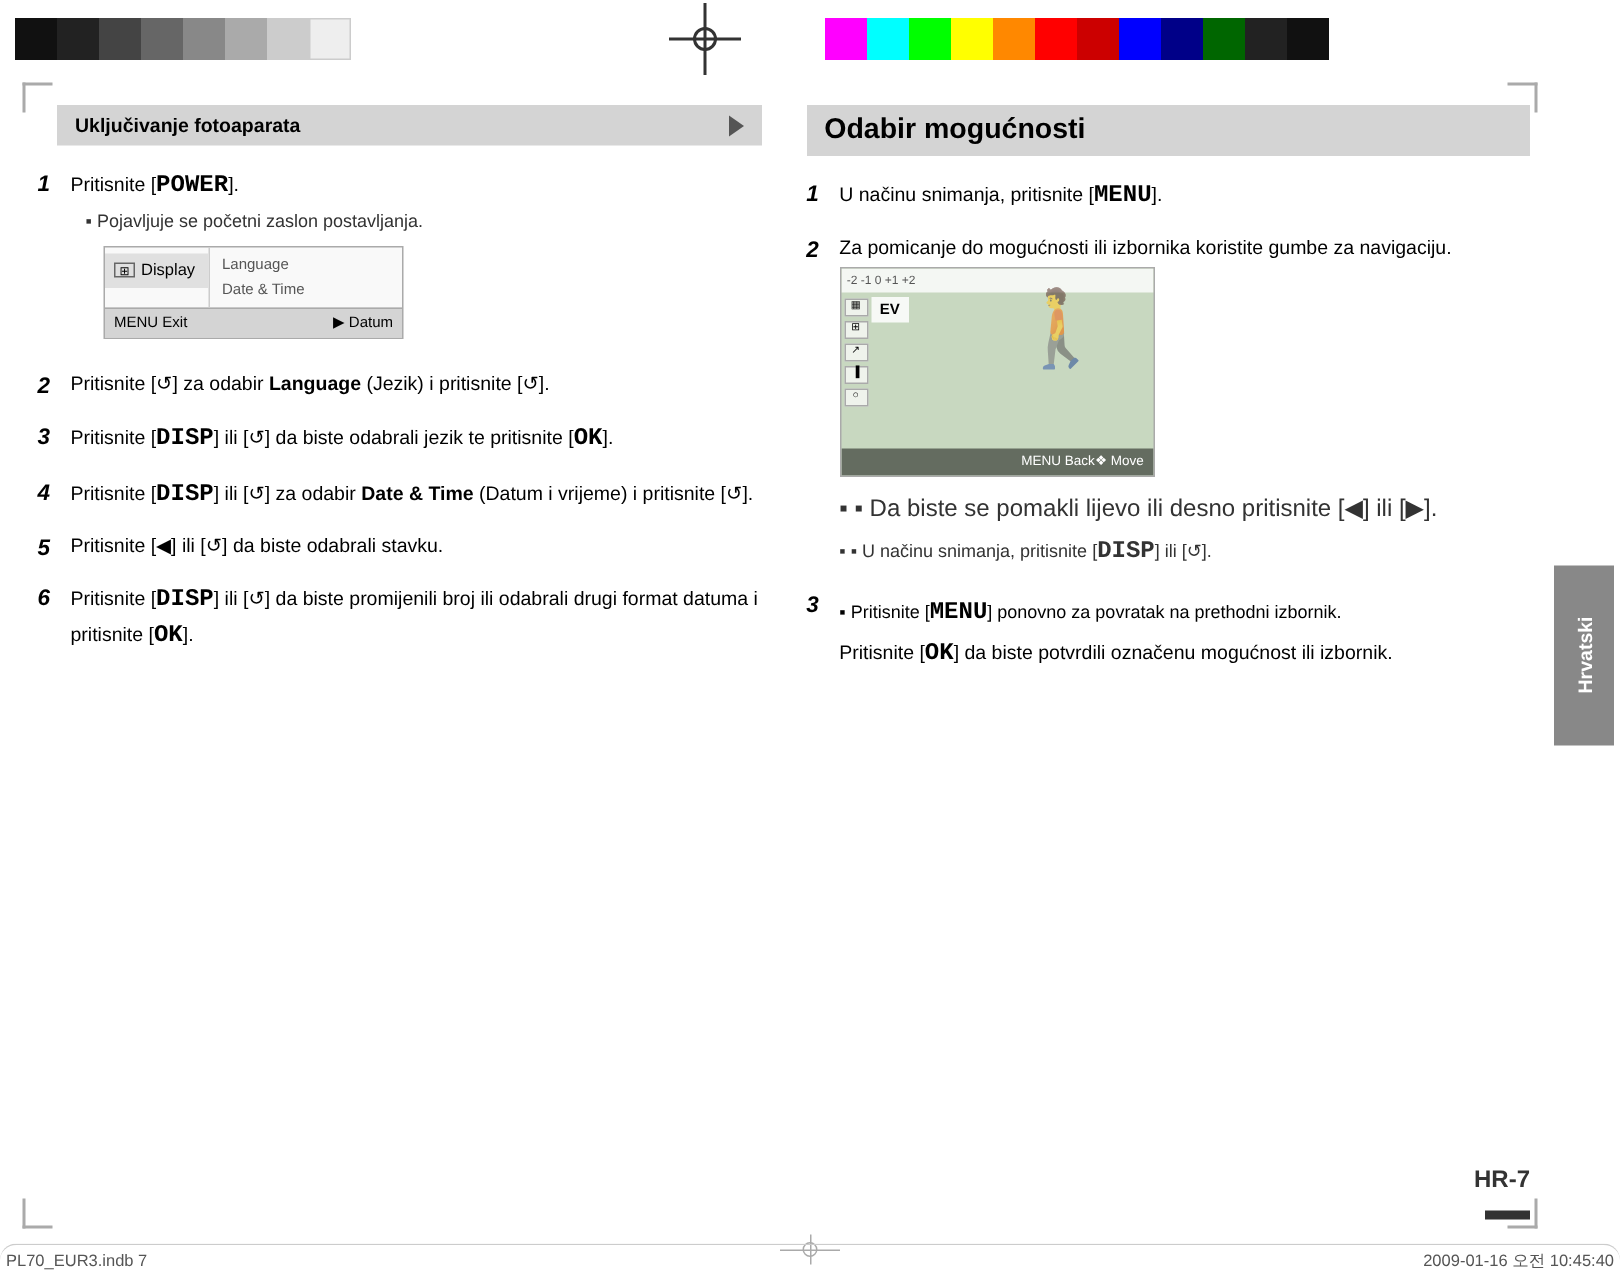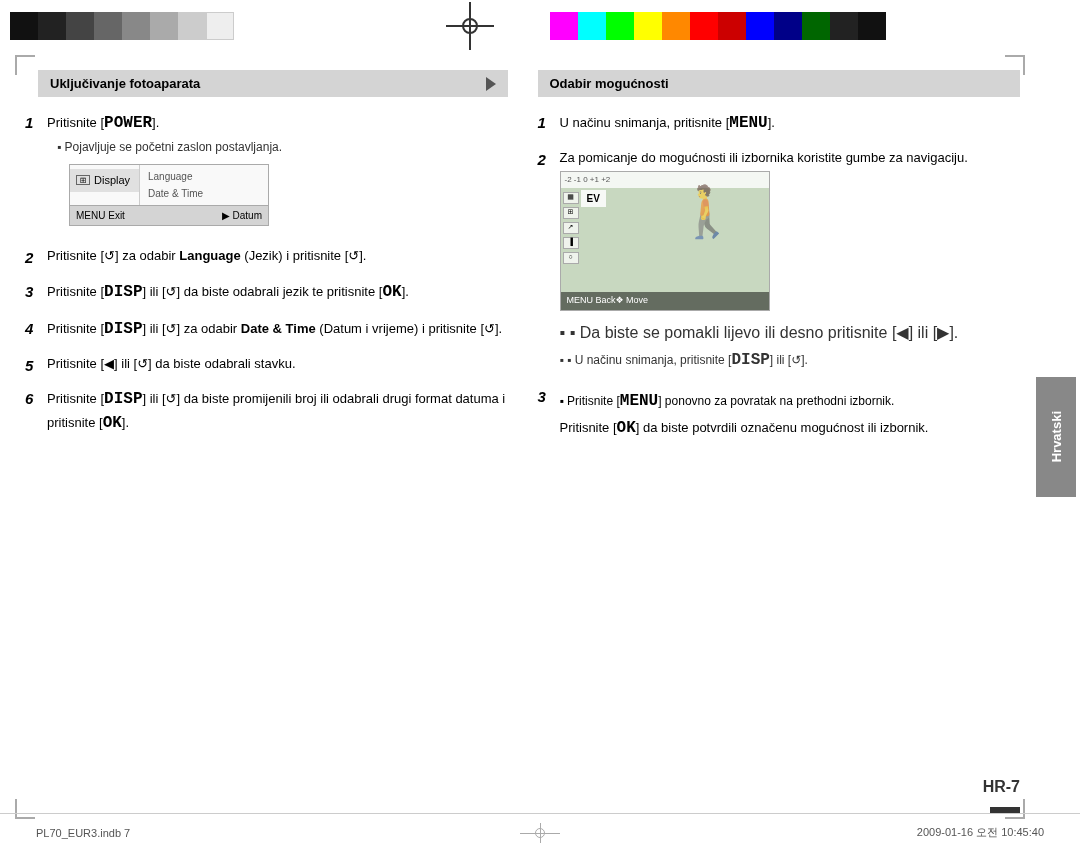--- a/index.html
+++ b/index.html
@@ -90,28 +90,29 @@
       width: 28px;
       height: 28px;
     }
 
     
     .bottom-bar {
       position: absolute;
       bottom: 0;
       left: 0;
       width: 100%;
-      height: 38px;
+      height: 22px;
       border-top: 1px solid #ccc;
       display: flex;
       align-items: center;
       justify-content: space-between;
-      padding: 0 36px;
+      padding: 0 4px;
       font-size: 11px;
       color: #555;
+      border-radius: 13px;
     }
 
     
     .right-sidebar {
       position: absolute;
       right: 0;
       top: 52px;
       bottom: 30px;
       width: 48px;
       display: flex;
@@ -249,21 +250,21 @@
     
     .right-panel {
       flex: 1;
       padding: 10px 5px;
     }
 
     .section-header-right {
       background: #d4d4d4;
       padding: 6px 12px;
       font-weight: bold;
-      font-size: 13px;
+      font-size: 19px;
       margin-bottom: 14px;
     }
 
     
     .camera-mockup {
       border: 1px solid #aaa;
       background: #c8d8c0;
       margin: 0 0 10px 0;
       width: 210px;
       height: 140px;
@@ -311,21 +312,21 @@
     .camera-bottom-bar {
       position: absolute;
       bottom: 0;
       left: 0;
       right: 0;
       background: rgba(0,0,0,0.5);
       color: #fff;
       font-size: 9px;
       padding: 2px 6px;
       display: flex;
-      justify-content: flex-start;
+      justify-content: flex-end;
     }
 
     kbd {
       font-family: Liberation Mono, monospace;
       font-weight: bold;
       font-size: 16px;
     }
 
     
     .corner-mark {

